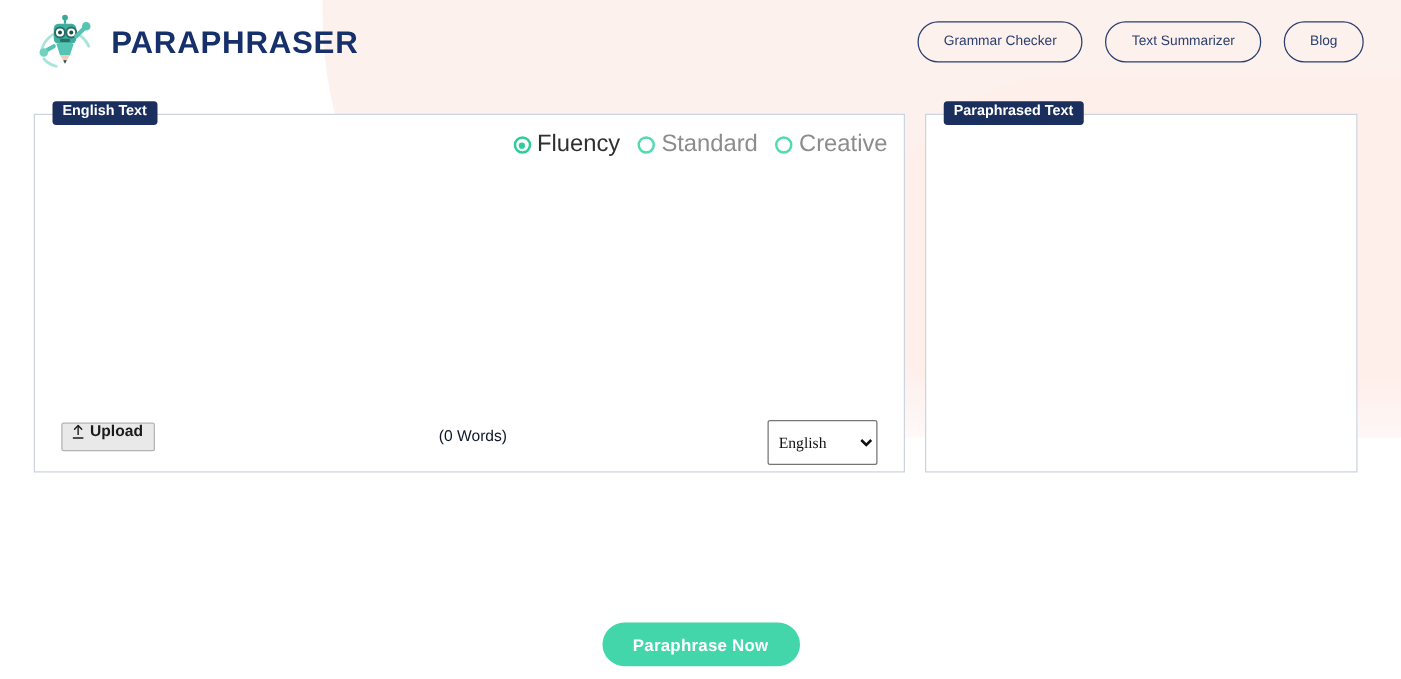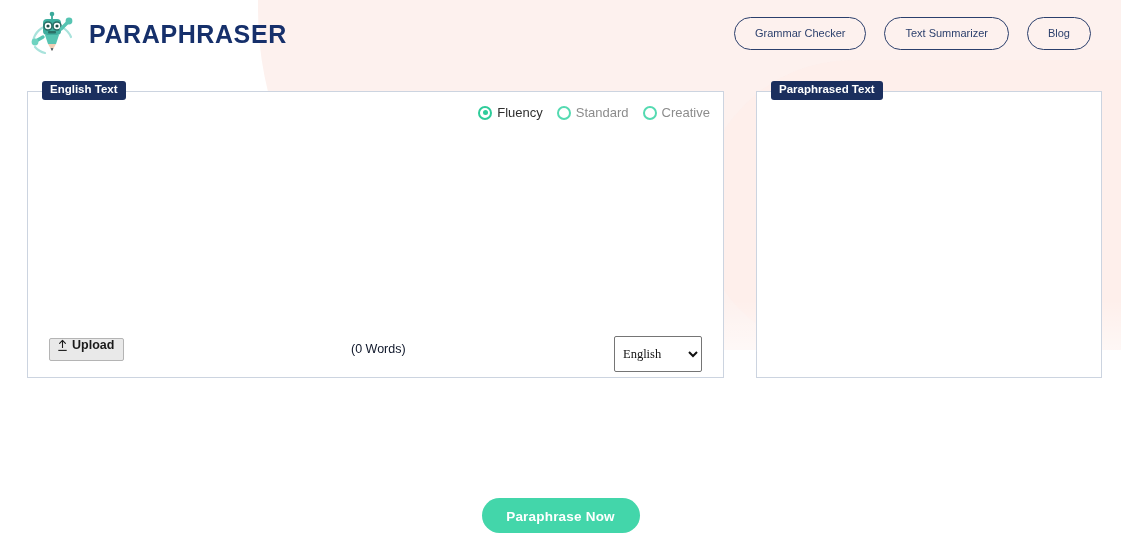--- a/index.html
+++ b/index.html
@@ -112,21 +112,21 @@
     z-index: 6;
   }
 
   .panel {
     position: absolute;
     background: #ffffff;
     border: 1px solid #ccd4e0;
     box-sizing: border-box;
   }
   .panel-left  { left: 27px;  top: 3px; width: 697px; height: 287px; }
-  .panel-right { left: 740px; top: 3px; width: 346px; height: 287px; margin-left: 16px; }
+  .panel-right { left: 740px; top: 3px; width: 346px; height: 287px; }
 
   .panel-tag {
     position: absolute;
     top: -11px;
     left: 14px;
     background: #1b2f5e;
     color: #ffffff;
     font-size: 11.5px;
     font-weight: bold;
     padding: 3px 8px 4px 8px;
@@ -143,21 +143,21 @@
     top: 13px;
     display: flex;
     align-items: center;
     gap: 14px;
   }
   .mode {
     display: flex;
     align-items: center;
     gap: 5px;
     cursor: pointer;
-    font-size: 13px;
+    font-size: 19px;
   }
   .radio {
     width: 14px;
     height: 14px;
     border-radius: 50%;
     border: 2px solid #54dab1;
     box-sizing: border-box;
     position: relative;
     flex: 0 0 auto;
   }

